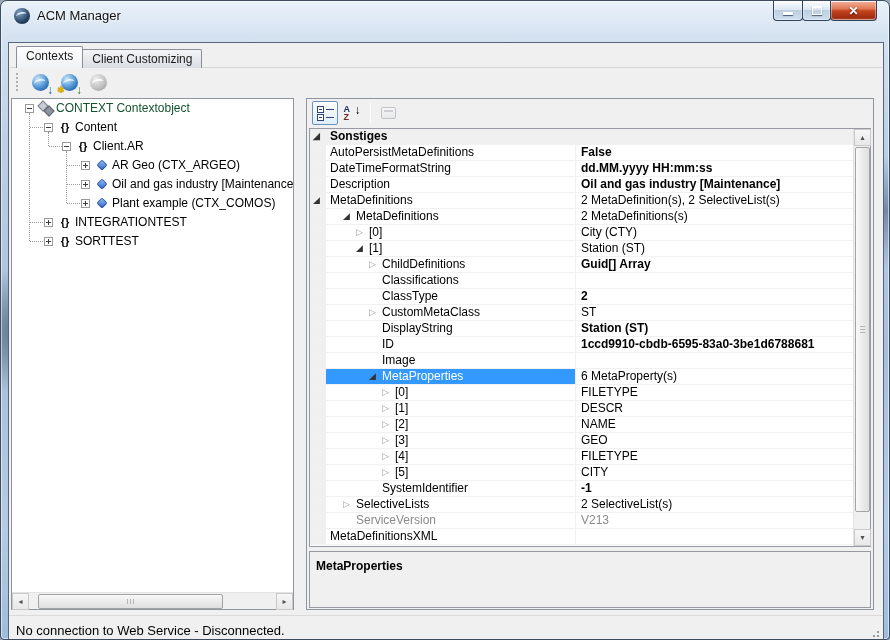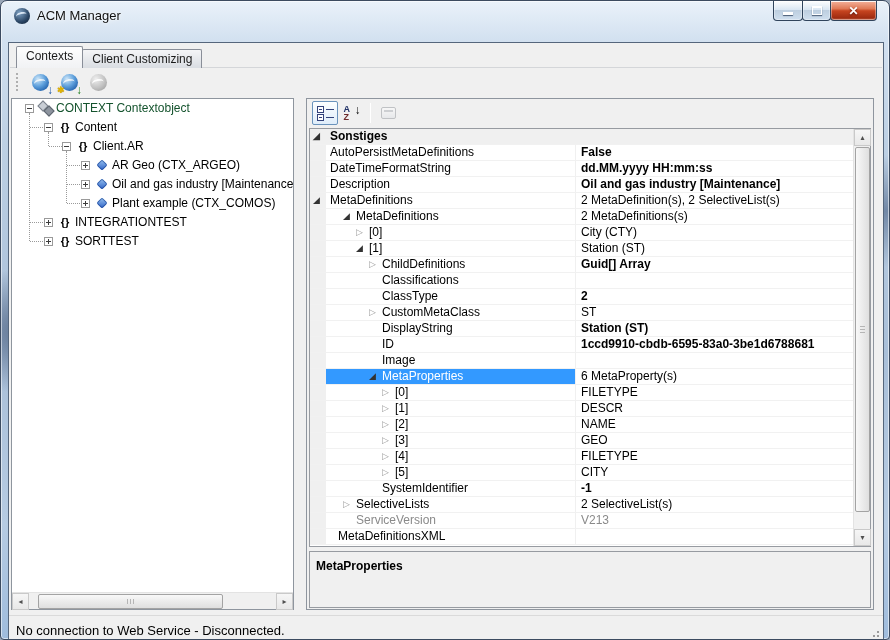--- a/index.html
+++ b/index.html
@@ -465,21 +465,21 @@
               <span class="pg-gutter"></span>
               <span class="pg-name">
                 <span class="sp" style="width: 17px;"></span>
                 <span class="exp"></span>
                 <span class="ntext gray">ServiceVersion</span>
               </span>
               <span class="pg-value gray">V213</span>
             </div>
             <div class="pg-row">
               <span class="pg-gutter"></span>
-              <span class="pg-name" style="padding-left: 12px;">
+              <span class="pg-name" style="padding-left: 4px;">
                 <span class="ntext">MetaDefinitionsXML</span>
               </span>
               <span class="pg-value"></span>
             </div>
           </div>
         <div class="vsb">
           <span class="sb-btn u">▴</span>
           <span class="vsb-thumb"></span>
           <span class="sb-btn d">▾</span>
         </div>

